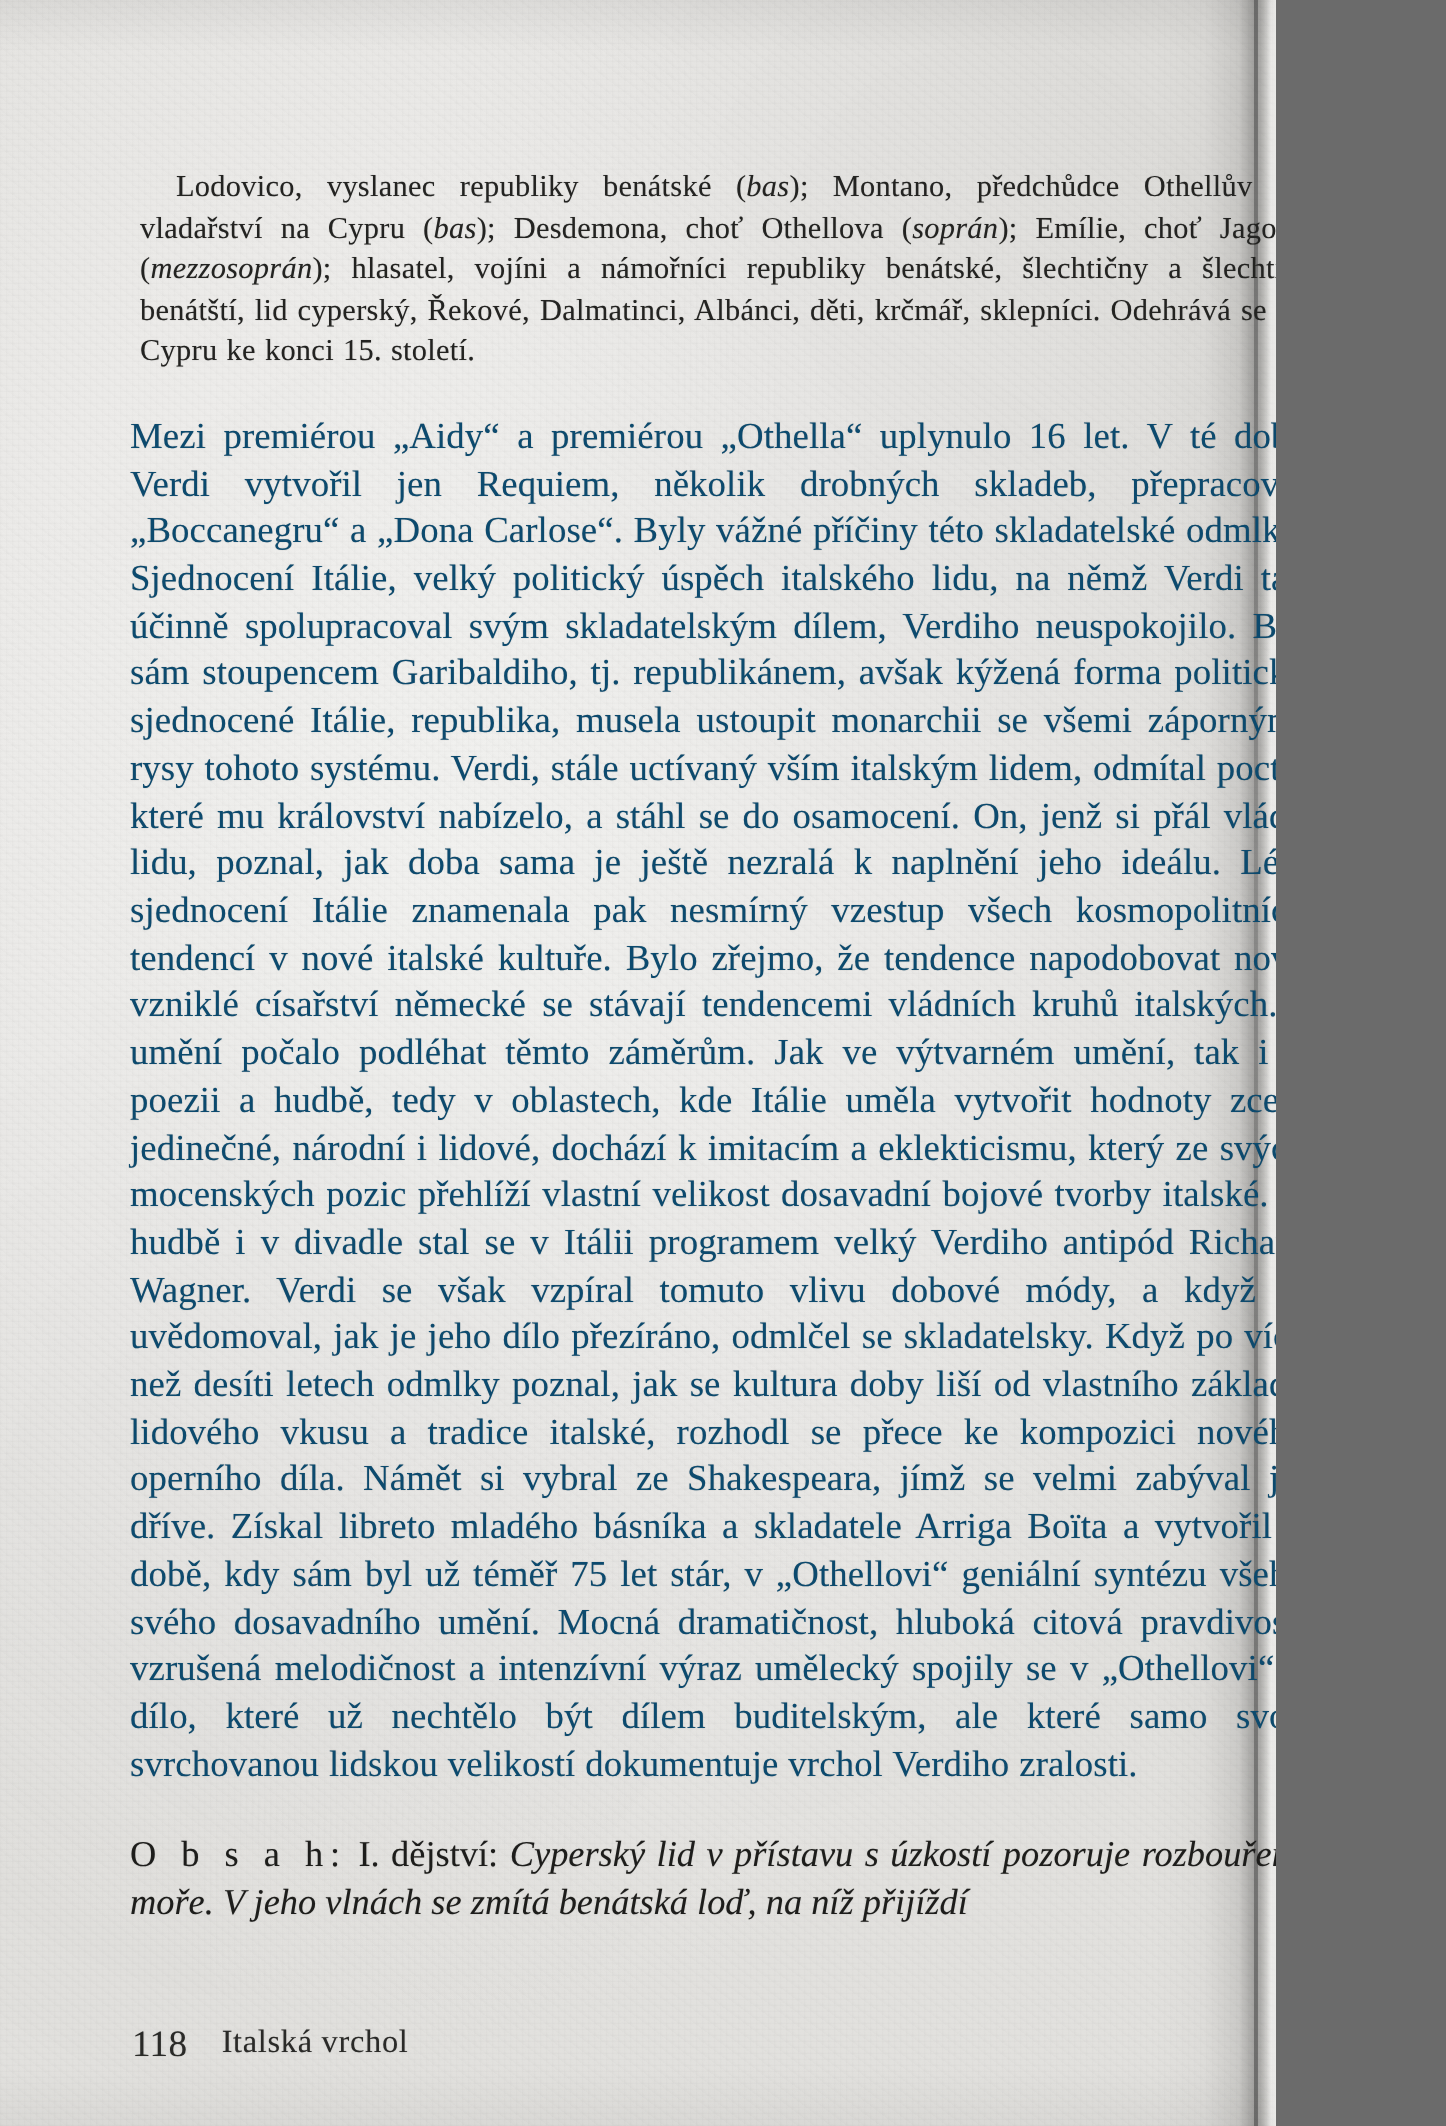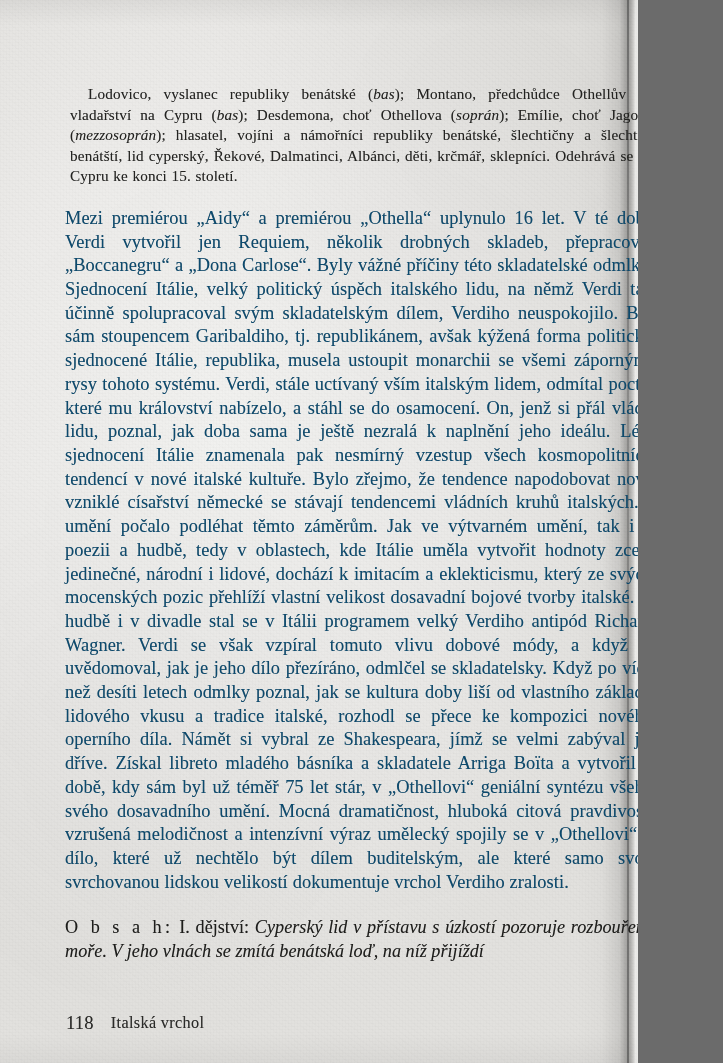--- a/index.html
+++ b/index.html
@@ -159,21 +159,21 @@
 
   .footer {
     position: absolute;
     left: 66px;
     top: 1012px;
     z-index: 3;
     font-family: "Liberation Serif", "DejaVu Serif", serif;
     font-size: 17.4px;
     color: #2a2a28;
     display: flex;
-    align-items: center;
+    align-items: flex-start;
     gap: 17px;
     letter-spacing: .2px;
   }
   .folio { font-size: 18.6px; }
   .running-head { font-size: 16.2px; letter-spacing: .35px; }
 
   
   .content, .footer {
     text-shadow: 0 0 .55px rgba(25,25,25,.30);
   }

